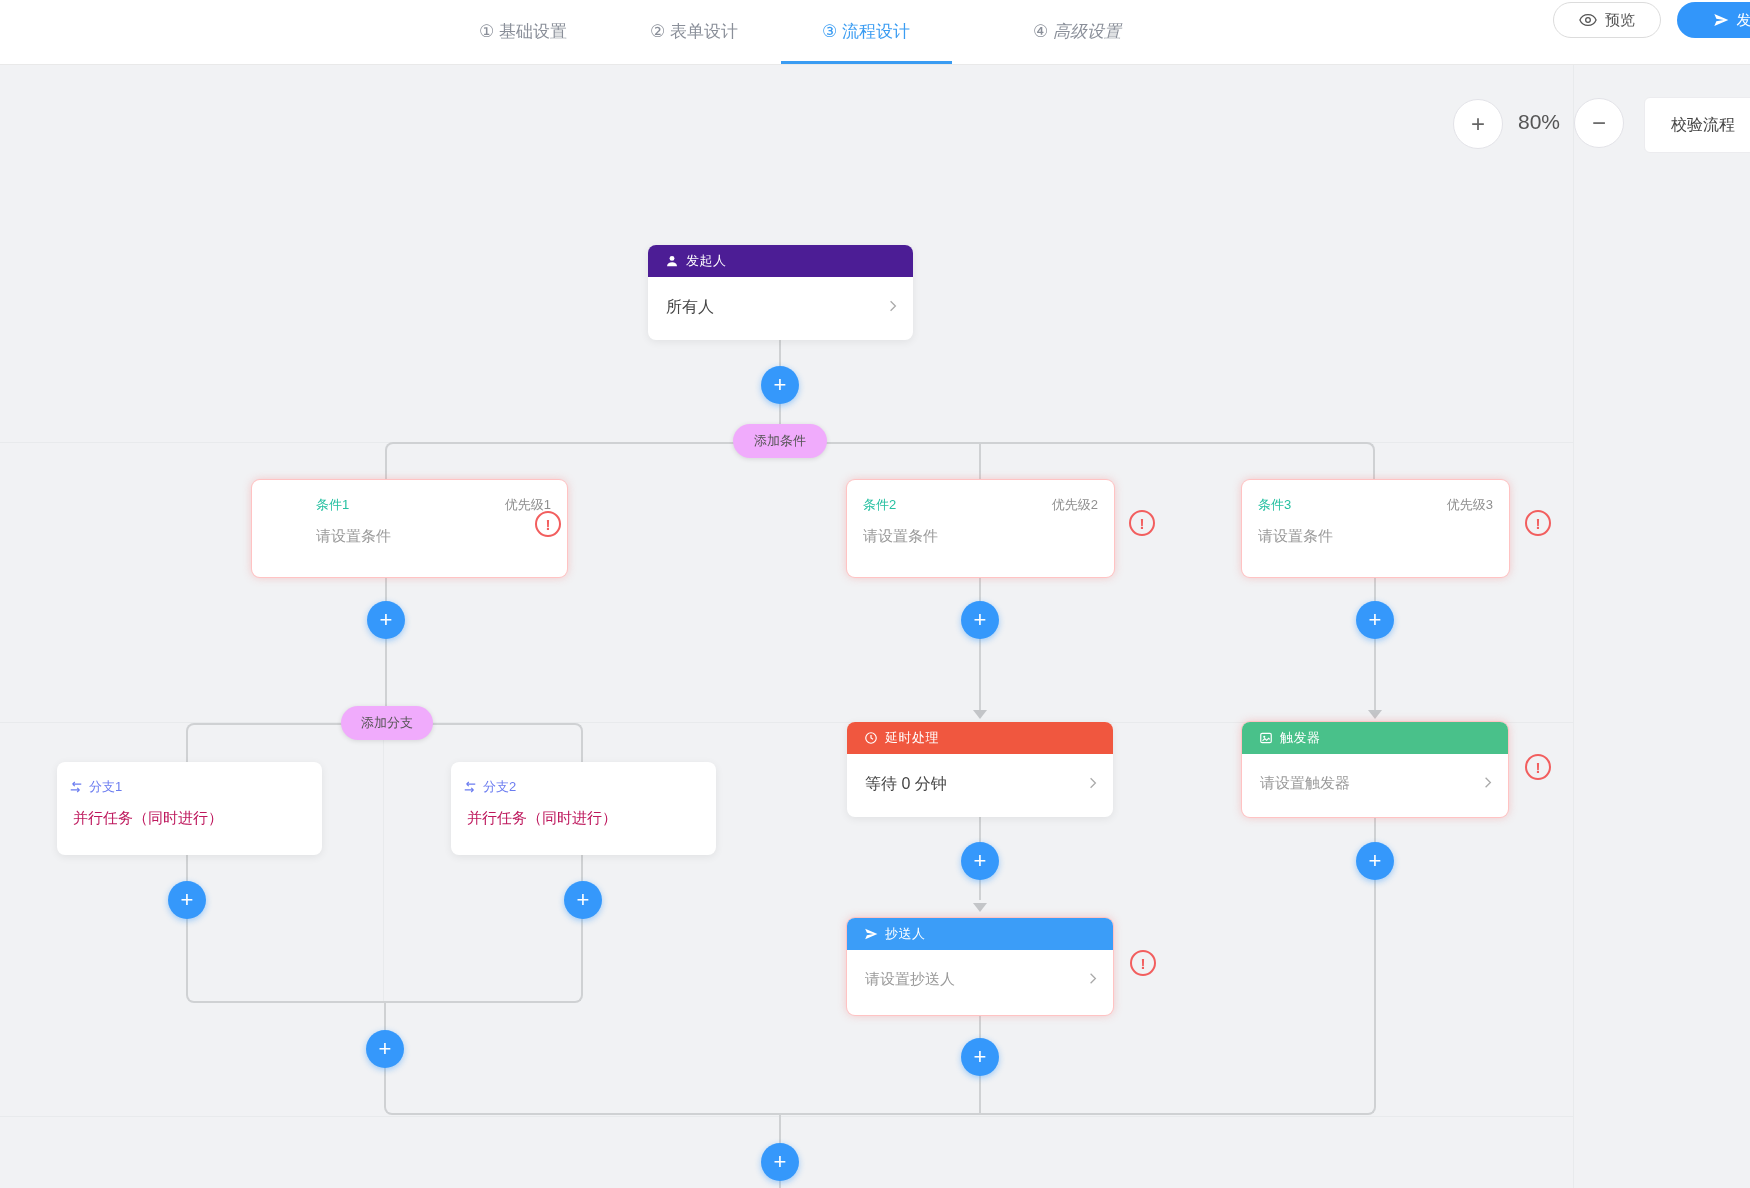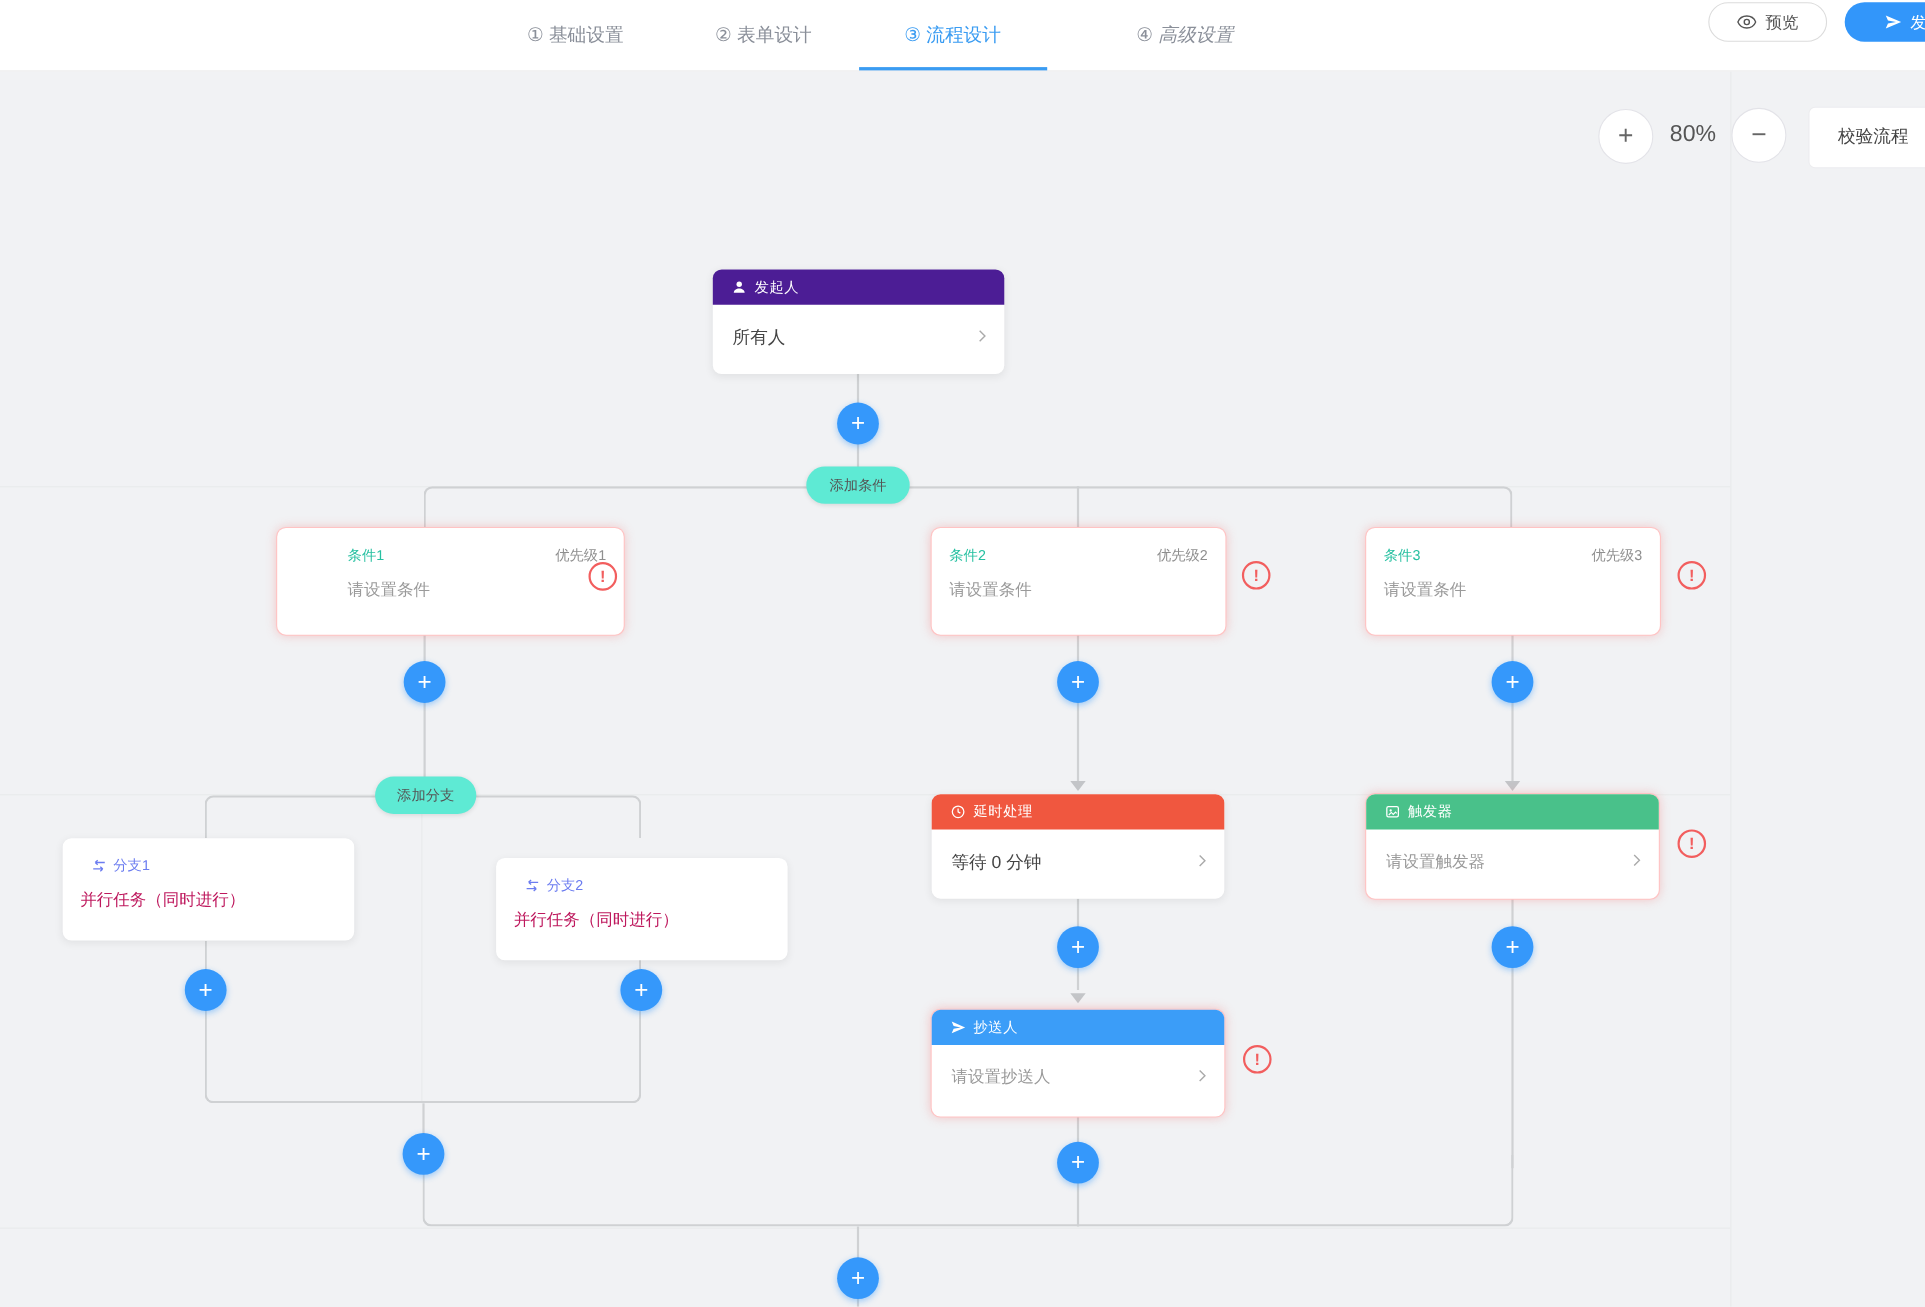--- a/index.html
+++ b/index.html
@@ -35,25 +35,25 @@
   .hdr-delay{background:#f0573f;}
   .hdr-trigger{background:#49c18a;}
   .hdr-cc{background:#3b9df8;}
   .node-body{position:relative;padding:20px 18px;font-size:16px;color:#454545;}
   .node-body.placeholder{color:#9a9a9a;font-size:15px;}
   .chevron{position:absolute;right:12px;top:50%;transform:translateY(-50%);}
   .cond-head{display:flex;justify-content:space-between;padding:16px 16px 0 16px;font-size:13px;}
   .cond-title{color:#26c0a1;}
   .cond-priority{color:#8f8f8f;}
   .cond-value{padding:13px 16px;font-size:15px;color:#9a9a9a;}
-  .branch-head{display:flex;align-items:center;gap:6px;padding:16px 16px 0 26px;font-size:13px;color:#6b7cf0;}
+  .branch-head{display:flex;align-items:center;gap:6px;padding:16px 16px 0 12px;font-size:13px;color:#6b7cf0;}
   .branch-value{padding:13px 16px;font-size:15px;color:#be185d;}
   
   .plus-btn{position:absolute;width:38px;height:38px;border-radius:50%;background:#3598fb;color:#fff;font-size:22px;font-weight:400;display:flex;align-items:center;justify-content:center;box-shadow:0 2px 6px rgba(50,150,250,.45);z-index:6;cursor:pointer;line-height:1;}
-  .pill{position:absolute;height:34px;border-radius:17px;background:#5eead4;box-shadow:0 1px 5px rgba(0,0,0,.12);display:flex;align-items:center;justify-content:center;font-size:13px;color:#555;z-index:6;cursor:pointer;}
+  .pill{position:absolute;height:34px;border-radius:17px;background:#f0abfc;box-shadow:0 1px 5px rgba(0,0,0,.12);display:flex;align-items:center;justify-content:center;font-size:13px;color:#555;z-index:6;cursor:pointer;}
   .warn{position:absolute;width:26px;height:26px;border:2px solid #f25e5e;border-radius:50%;box-sizing:border-box;color:#f25e5e;font-size:15px;font-weight:bold;display:flex;align-items:center;justify-content:center;z-index:6;line-height:1;}
   .icon{display:inline-flex;align-items:center;}
 </style>
 </head>
 <body>
 
 <div class="faint" style="left:0;top:442px;width:1573px;height:1px;"></div>
 <div class="faint" style="left:0;top:722px;width:1573px;height:1px;"></div>
 <div class="faint" style="left:0;top:1116px;width:1573px;height:1px;"></div>
 <div class="faint" style="left:383px;top:722px;width:1px;height:281px;"></div>
@@ -167,21 +167,21 @@
     <span class="icon">
       <svg width="14" height="14" viewBox="0 0 24 24">
           <path d="M21 7H6M6 7l4-3.5M6 7l4 3.5M3 17h15M18 17l-4-3.5M18 17l-4 3.5" fill="none" stroke="#6b7cf0" stroke-width="2"></path>
         </svg>
     </span>
     <span>分支1</span>
   </div>
   <div class="branch-value">并行任务（同时进行）</div>
 </div>
 
-<div class="node" style="left:451px;top:780px;width:265px;height:93px;">
+<div class="node" style="left:451px;top:762px;width:265px;height:93px;">
   <div class="branch-head">
     <span class="icon">
       <svg width="14" height="14" viewBox="0 0 24 24">
           <path d="M21 7H6M6 7l4-3.5M6 7l4 3.5M3 17h15M18 17l-4-3.5M18 17l-4 3.5" fill="none" stroke="#6b7cf0" stroke-width="2"></path>
         </svg>
     </span>
     <span>分支2</span>
   </div>
   <div class="branch-value">并行任务（同时进行）</div>
 </div>

